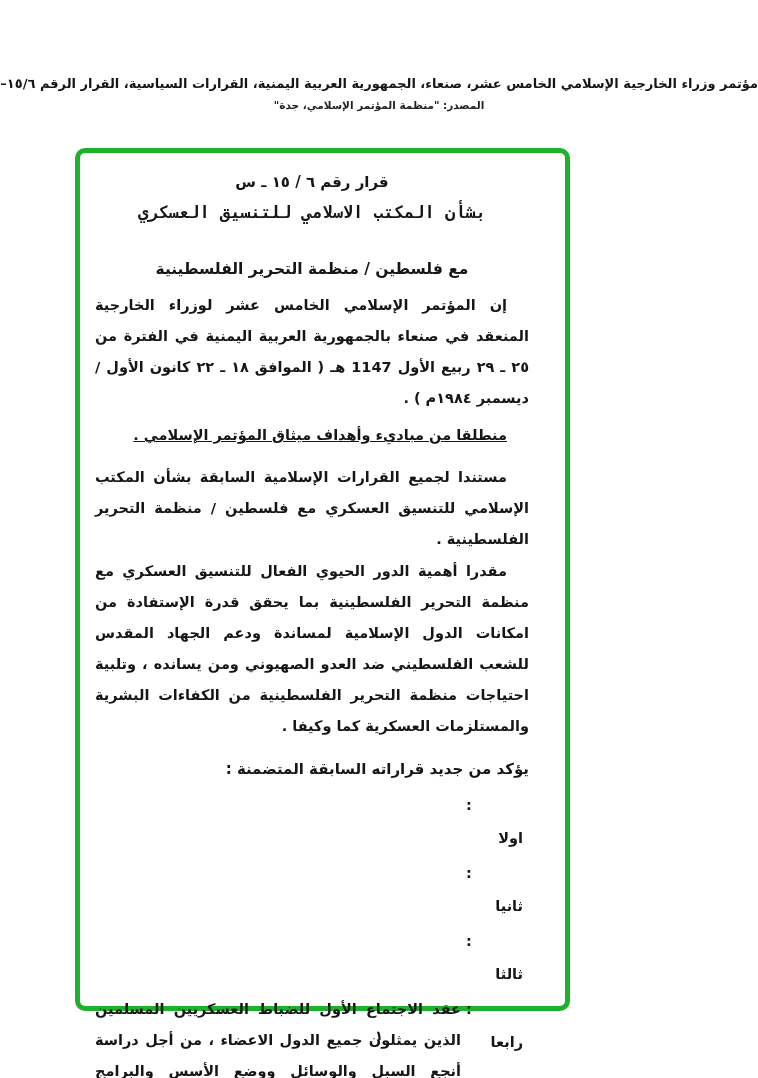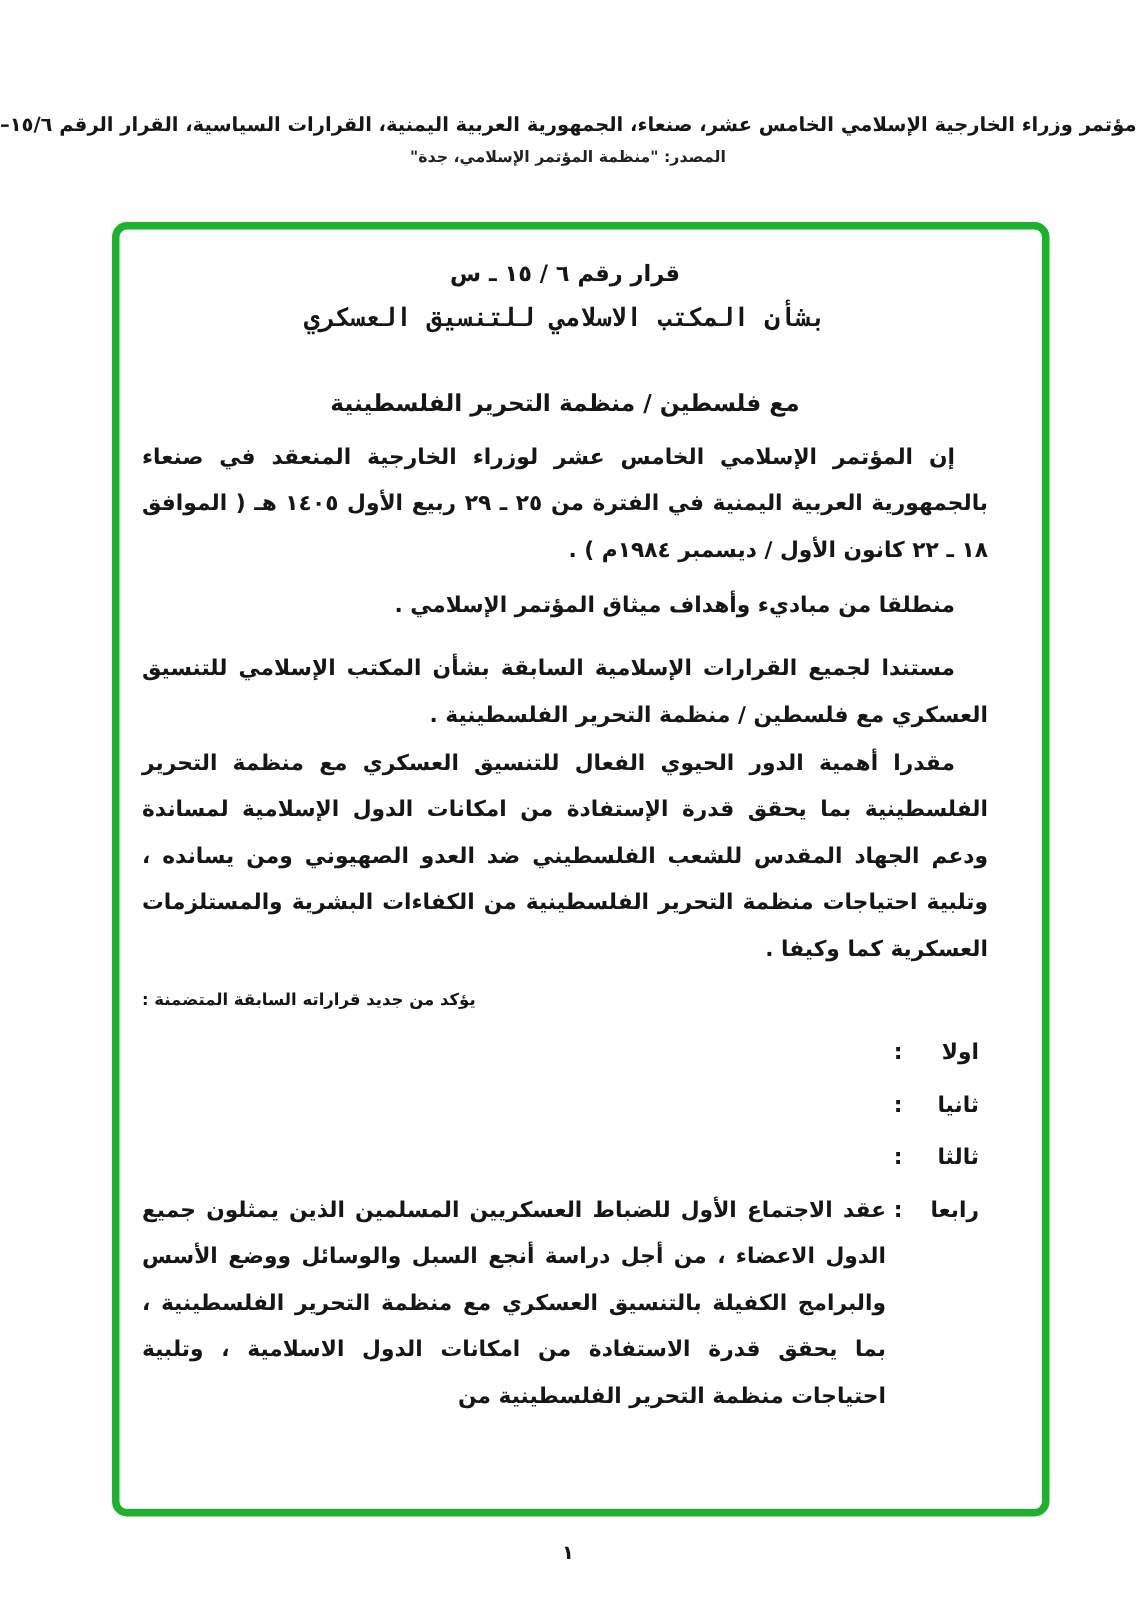--- a/index.html
+++ b/index.html
@@ -20,54 +20,55 @@
   .header-line1{
     font-size:13px;font-weight:bold;white-space:nowrap;
     letter-spacing:0px;
   }
   .header-line2{
     font-size:10.5px;font-weight:bold;margin-top:8px;color:#222;
   }
   
   .green-box{
     position:absolute;left:75px;top:148px;
-    width:625px;height:863px;
+    width:495px;height:863px;
     box-sizing:border-box;
     border:5px solid #1CB22C;
     border-radius:10px;
     padding:14px 36px 0 15px;
     direction:rtl;
   }
   .title-block{text-align:center;font-weight:bold;}
   .title-l1{font-size:15px;line-height:31px;}
   .title-l2{font-size:17px;line-height:31px;font-family:Liberation Mono, monospace;}
   .title-l3{font-size:15.5px;line-height:31px;margin-top:25px;}
   p.body{
     margin:0;
     font-size:14.5px;font-weight:bold;
     line-height:31px;
     text-align:justify;
     text-indent:22px;
   }
   p.p1{margin-top:5px;}
-  p.p2{margin-top:6px;}
+  p.p2{margin-top:6px;text-decoration:underline;}
   p.p3{margin-top:11px;}
   p.p4{margin-top:1px;}
   .reaffirm{
-    margin-top:2px;
-    font-size:11px;font-weight:bold;line-height:31px;
-    text-align:left;
+    margin-top:12px;
+    font-size:15px;font-weight:bold;line-height:31px;
+    text-align:right;
   }
   
   .item{display:flex;direction:rtl;margin-top:4px;}
   .item.first{margin-top:5px;}
   .item-label{
     flex:0 0 52px;box-sizing:border-box;padding-right:6px;
     font-size:14.5px;font-weight:bold;line-height:31px;
     text-align:right;
+    margin-top:33px;
   }
   .item-colon{
     flex:0 0 16px;
     font-size:14.5px;font-weight:bold;line-height:31px;
     text-align:center;
   }
   .item-text{
     flex:1 1 auto;
     font-size:14.5px;font-weight:bold;line-height:31px;
     text-align:justify;
@@ -90,21 +91,21 @@
   </div>
 
   <div class="green-box">
 
     <div class="title-block">
       <div class="title-l1">قرار رقم ٦ / ١٥ ـ س</div>
       <div class="title-l2">بشأن المكتب الاسلامي للتنسيق العسكري</div>
       <div class="title-l3">مع فلسطين / منظمة التحرير الفلسطينية</div>
     </div>
 
-    <p class="body p1">إن المؤتمر الإسلامي الخامس عشر لوزراء الخارجية المنعقد في صنعاء بالجمهورية العربية اليمنية في الفترة من ٢٥ ـ ٢٩ ربيع الأول ١٤٠٥ هـ ( الموافق ١٨ ـ ٢٢ كانون الأول / ديسمبر ١٩٨٤م ) .</p>
+    <p class="body p1">إن المؤتمر الإسلامي الخامس عشر لوزراء الخارجية المنعقد في صنعاء بالجمهورية العربية اليمنية في الفترة من ٢٥ ـ ٢٩ ربيع الأول 1147 هـ ( الموافق ١٨ ـ ٢٢ كانون الأول / ديسمبر ١٩٨٤م ) .</p>
     <p class="body p2">منطلقا من مباديء وأهداف ميثاق المؤتمر الإسلامي .</p>
     <p class="body p3">مستندا لجميع القرارات الإسلامية السابقة بشأن المكتب الإسلامي للتنسيق العسكري مع فلسطين / منظمة التحرير الفلسطينية .</p>
     <p class="body p4">مقدرا أهمية الدور الحيوي الفعال للتنسيق العسكري مع منظمة التحرير الفلسطينية بما يحقق قدرة الإستفادة من امكانات الدول الإسلامية لمساندة ودعم الجهاد المقدس للشعب الفلسطيني ضد العدو الصهيوني ومن يسانده ، وتلبية احتياجات منظمة التحرير الفلسطينية من الكفاءات البشرية والمستلزمات العسكرية كما وكيفا .</p>
 
     <div class="reaffirm">يؤكد من جديد قراراته السابقة المتضمنة :</div>
 
     <div class="item first">
       <div class="item-label">اولا</div>
       <div class="item-colon">:</div>
     </div>

